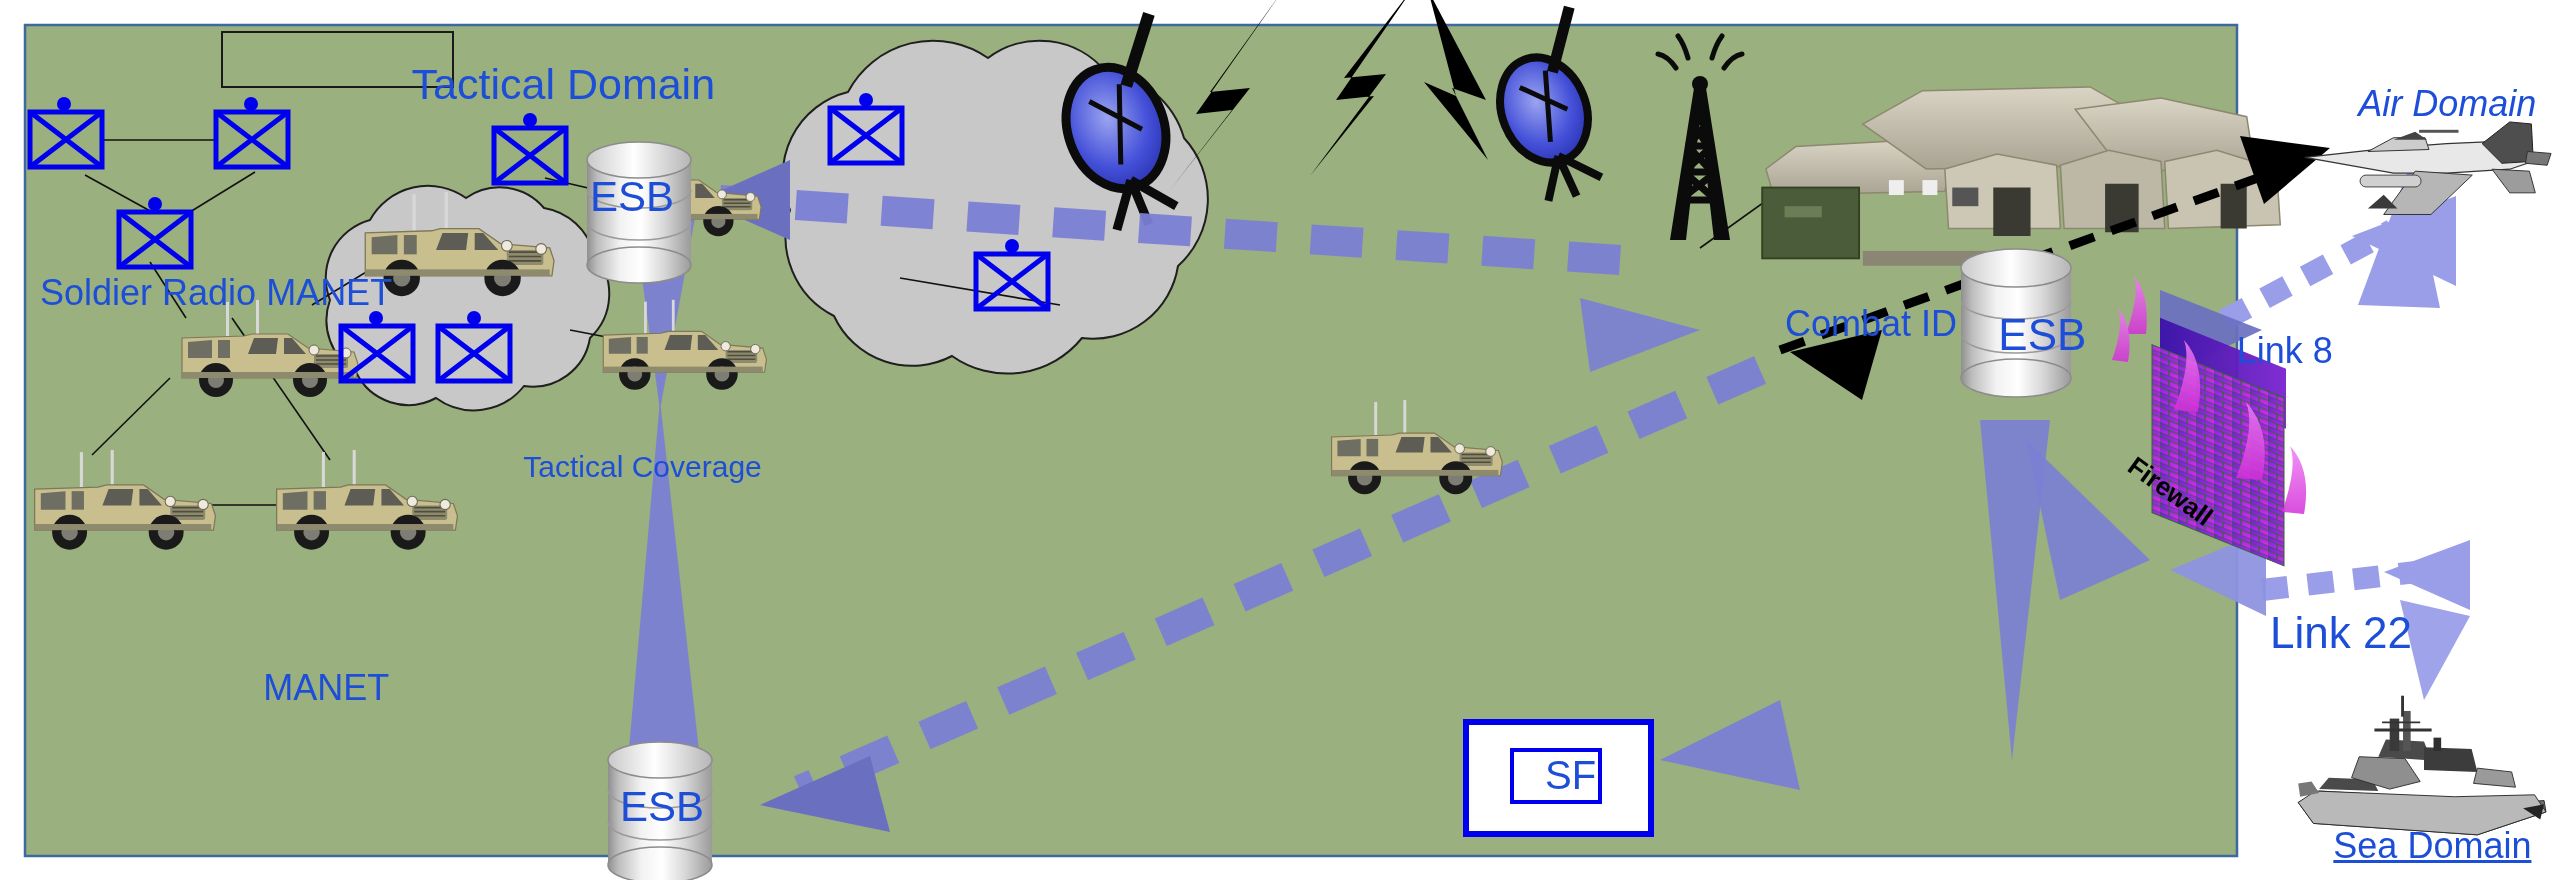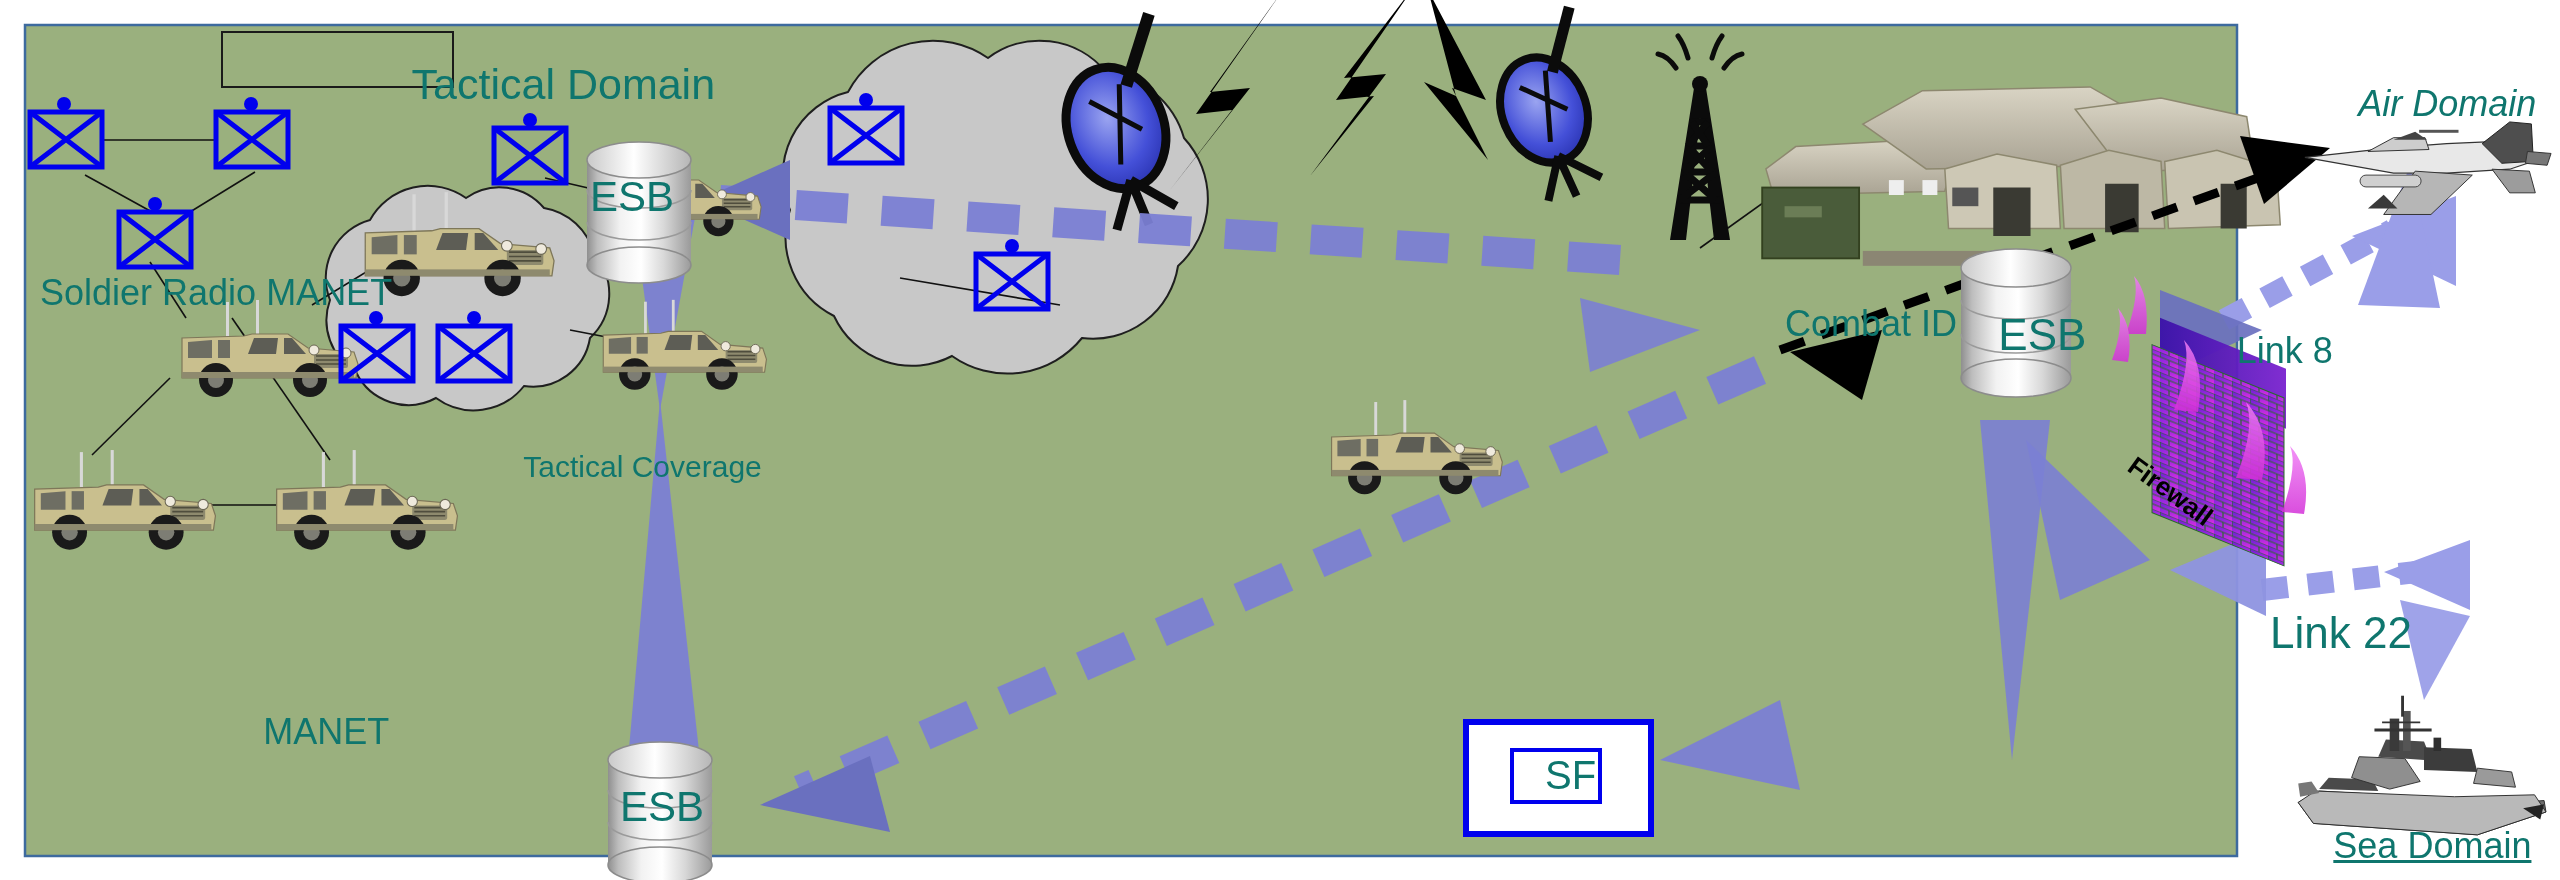--- a/index.html
+++ b/index.html
@@ -1,19 +1,19 @@
 <!DOCTYPE html>
 <html><head>
 <meta charset="utf-8">
 <style>
   html,body{margin:0;padding:0;background:#ffffff;}
   body{width:2560px;height:880px;overflow:hidden;font-family:"Liberation Sans",sans-serif;}
   #stage{position:relative;width:2560px;height:880px;background:#ffffff;}
   svg.layer{position:absolute;left:0;top:0;width:2560px;height:880px;}
-  .lbl{position:absolute;color:#0f766e;white-space:nowrap;font-family:"Liberation Sans",sans-serif;}
+  .lbl{position:absolute;color:#1d4ed8;white-space:nowrap;font-family:"Liberation Sans",sans-serif;}
 </style>
 </head>
 <body>
 
 <div id="stage">
 
 <svg class="layer" viewBox="0 0 2560 880">
   <defs>
 
     <linearGradient id="cylGrad" x1="0" y1="0" x2="1" y2="0">
@@ -361,32 +361,32 @@
     <path d="M1961 334 a55 19 0 0 0 110 0" fill="none" stroke="#9a9a9a" stroke-width="1.5"></path>
   </g>
 
   <rect x="222" y="32" width="231" height="55" fill="none" stroke="#1a1a1a" stroke-width="2"></rect>
 </svg>
 
 <div class="lbl" style="left: 380px; top: 60px; font-size: 43px; width: 366.667px; text-align: center;">Tactical Domain</div>
 
 <div class="lbl" style="left: 40px; top: 271.667px; font-size: 36px;">Soldier Radio MANET</div>
 
-<div class="lbl" style="left: 263.333px; top: 666.667px; font-size: 36px; margin-top: 44px;">MANET</div>
+<div class="lbl" style="left: 263.333px; top: 666.667px; font-size: 36px;">MANET</div>
 
 <div class="lbl" style="left: 523.333px; top: 450px; font-size: 30px;">Tactical Coverage</div>
 
 
 <div class="lbl" style="left: 1785px; top: 303.333px; font-size: 36px;">Combat ID</div>
 
 <div class="lbl" style="left: 590px; top: 173.333px; font-size: 42px;">ESB</div>
 <div class="lbl" style="left: 620px; top: 783.333px; font-size: 42px;">ESB</div>
 <div class="lbl" style="left: 1998.33px; top: 310px; font-size: 44px;">ESB</div>
 
-<div class="lbl" style="left: 1545px; top: 753.333px; font-size: 40px; color: #0f766e; font-weight: normal;">SF</div>
+<div class="lbl" style="left: 1545px; top: 753.333px; font-size: 40px; color: #1d4ed8; font-weight: normal;">SF</div>
 
 <div class="lbl" style="left: 2236.67px; top: 330px; font-size: 36px;">Link 8</div>
 
 <div class="lbl" style="left: 2270px; top: 608px; font-size: 44px;">Link 22</div>
 
 <div class="lbl" style="left: 2358.33px; top: 83.3333px; font-size: 36px; font-style: italic;">Air Domain</div>
 
 <div class="lbl" style="left: 2333.33px; top: 825px; font-size: 36px; text-decoration: underline;">Sea Domain</div>
 
 </div>

